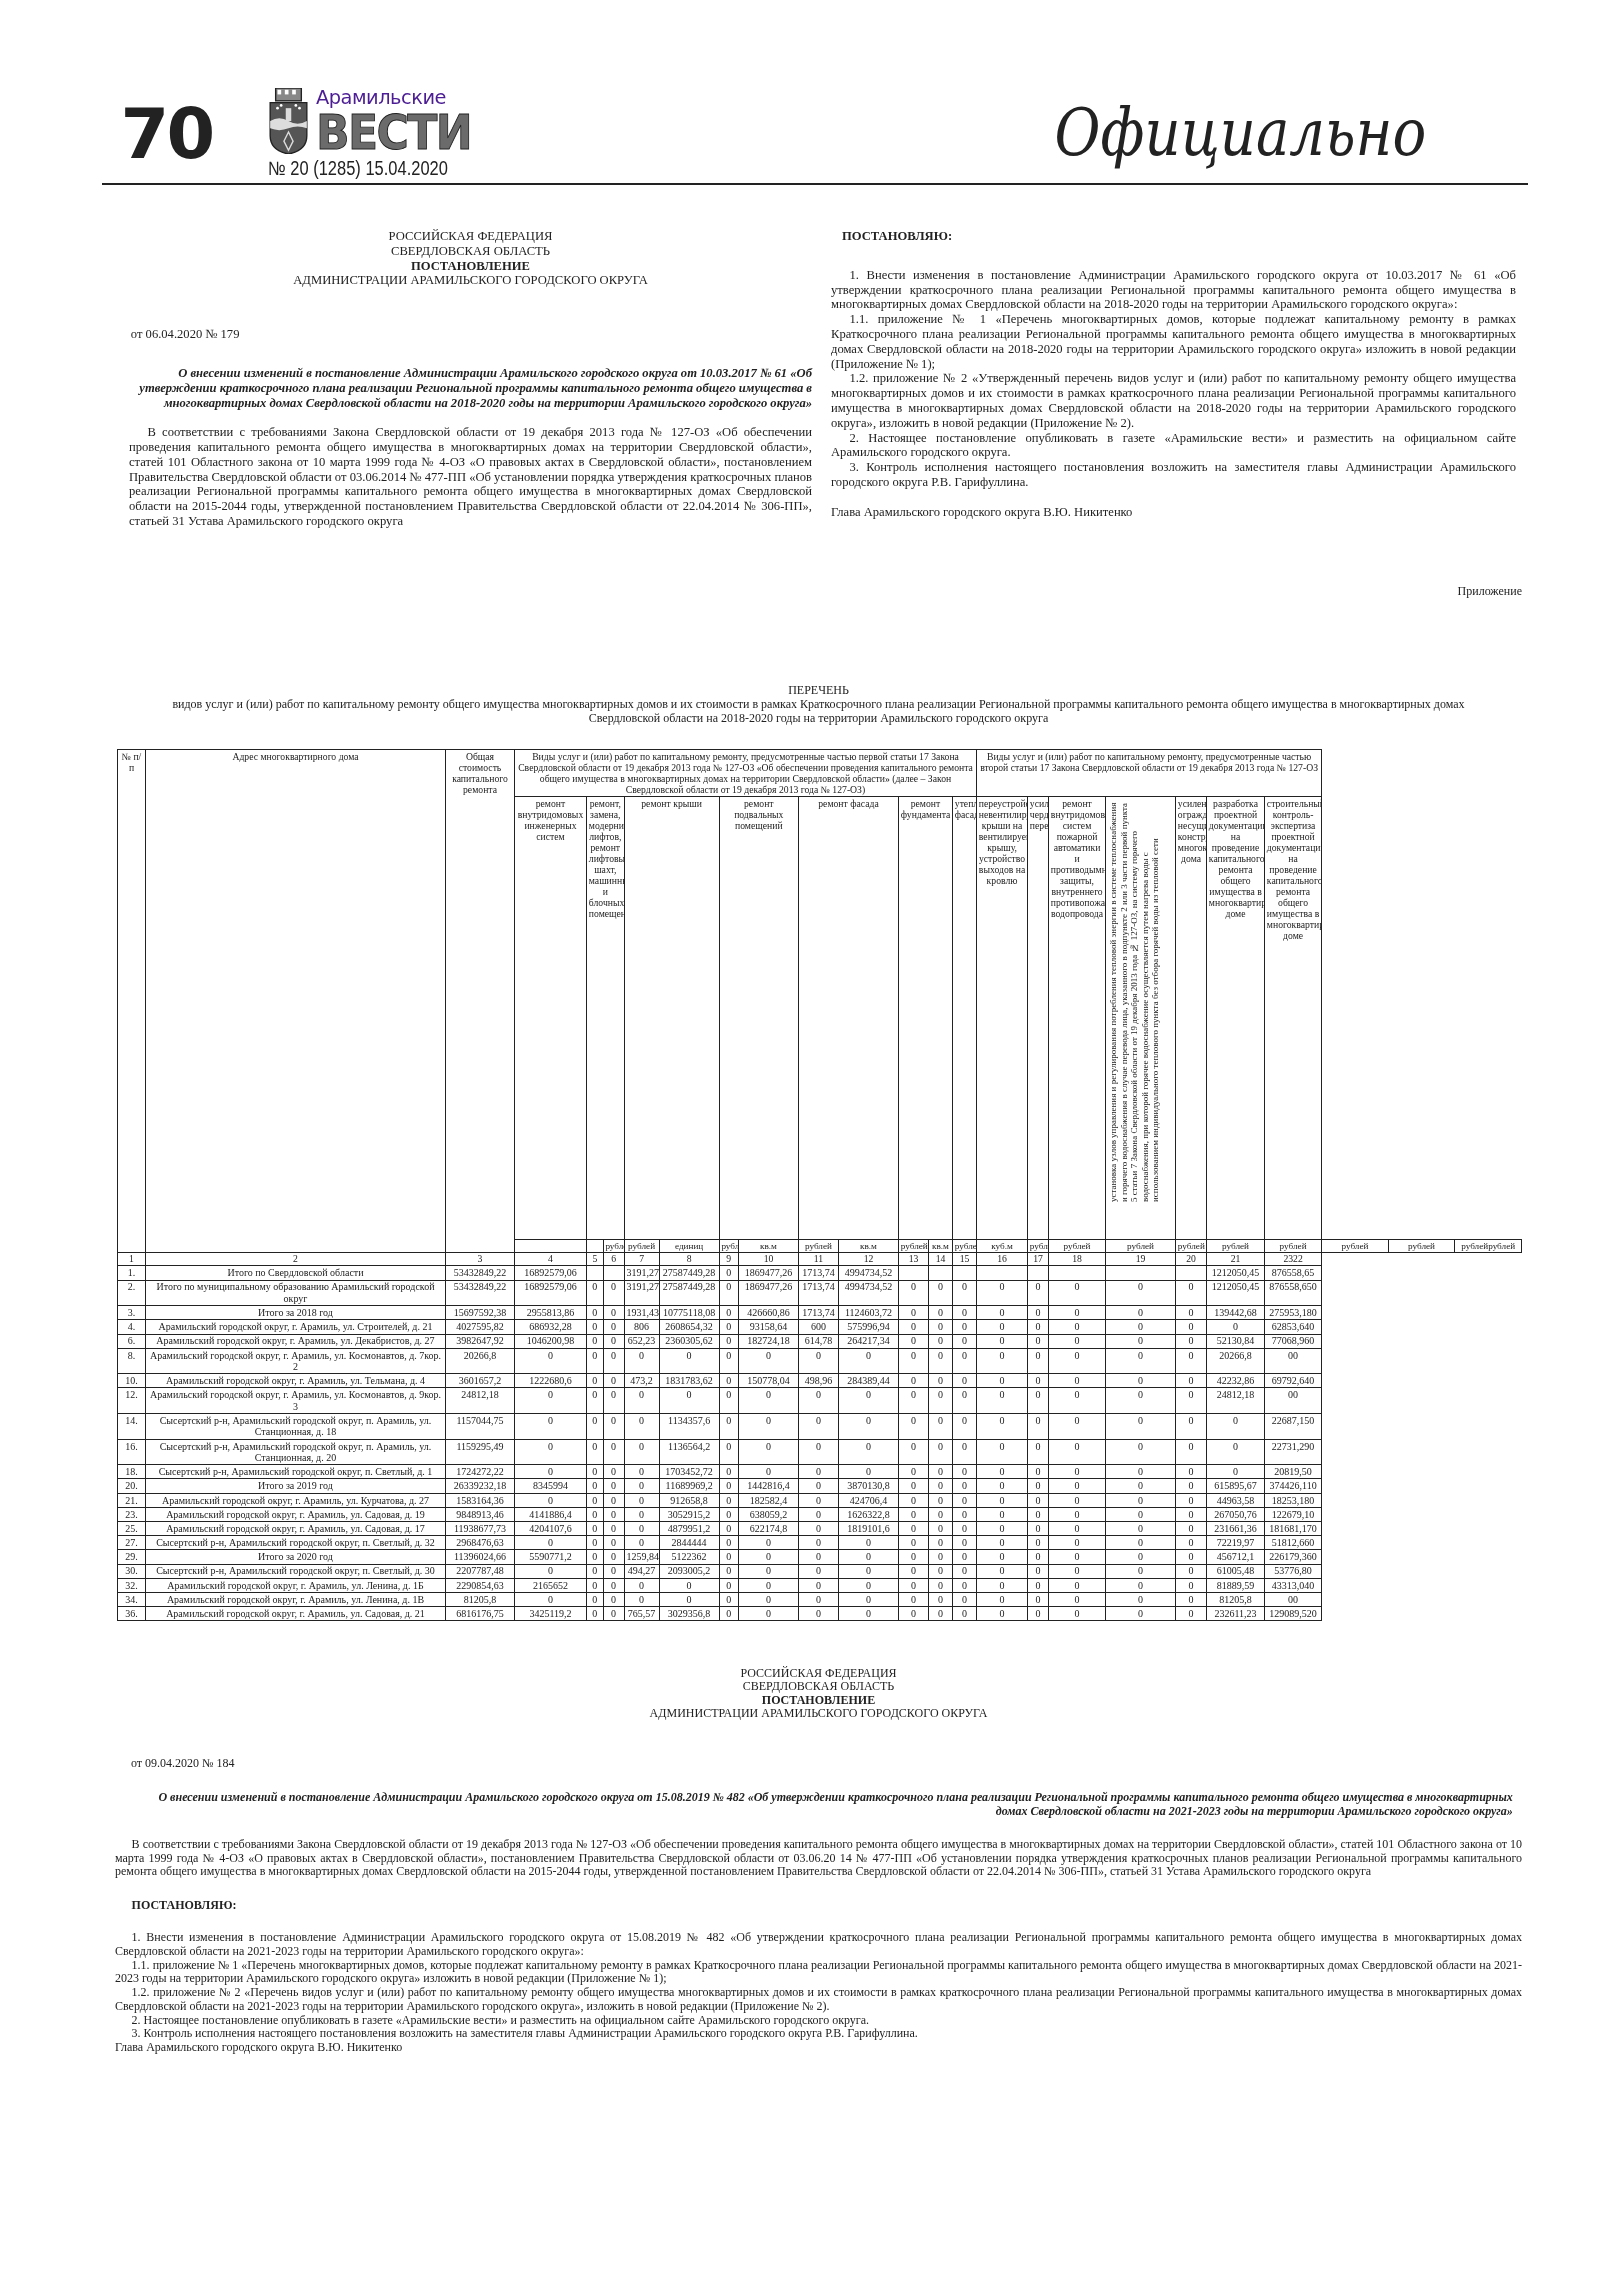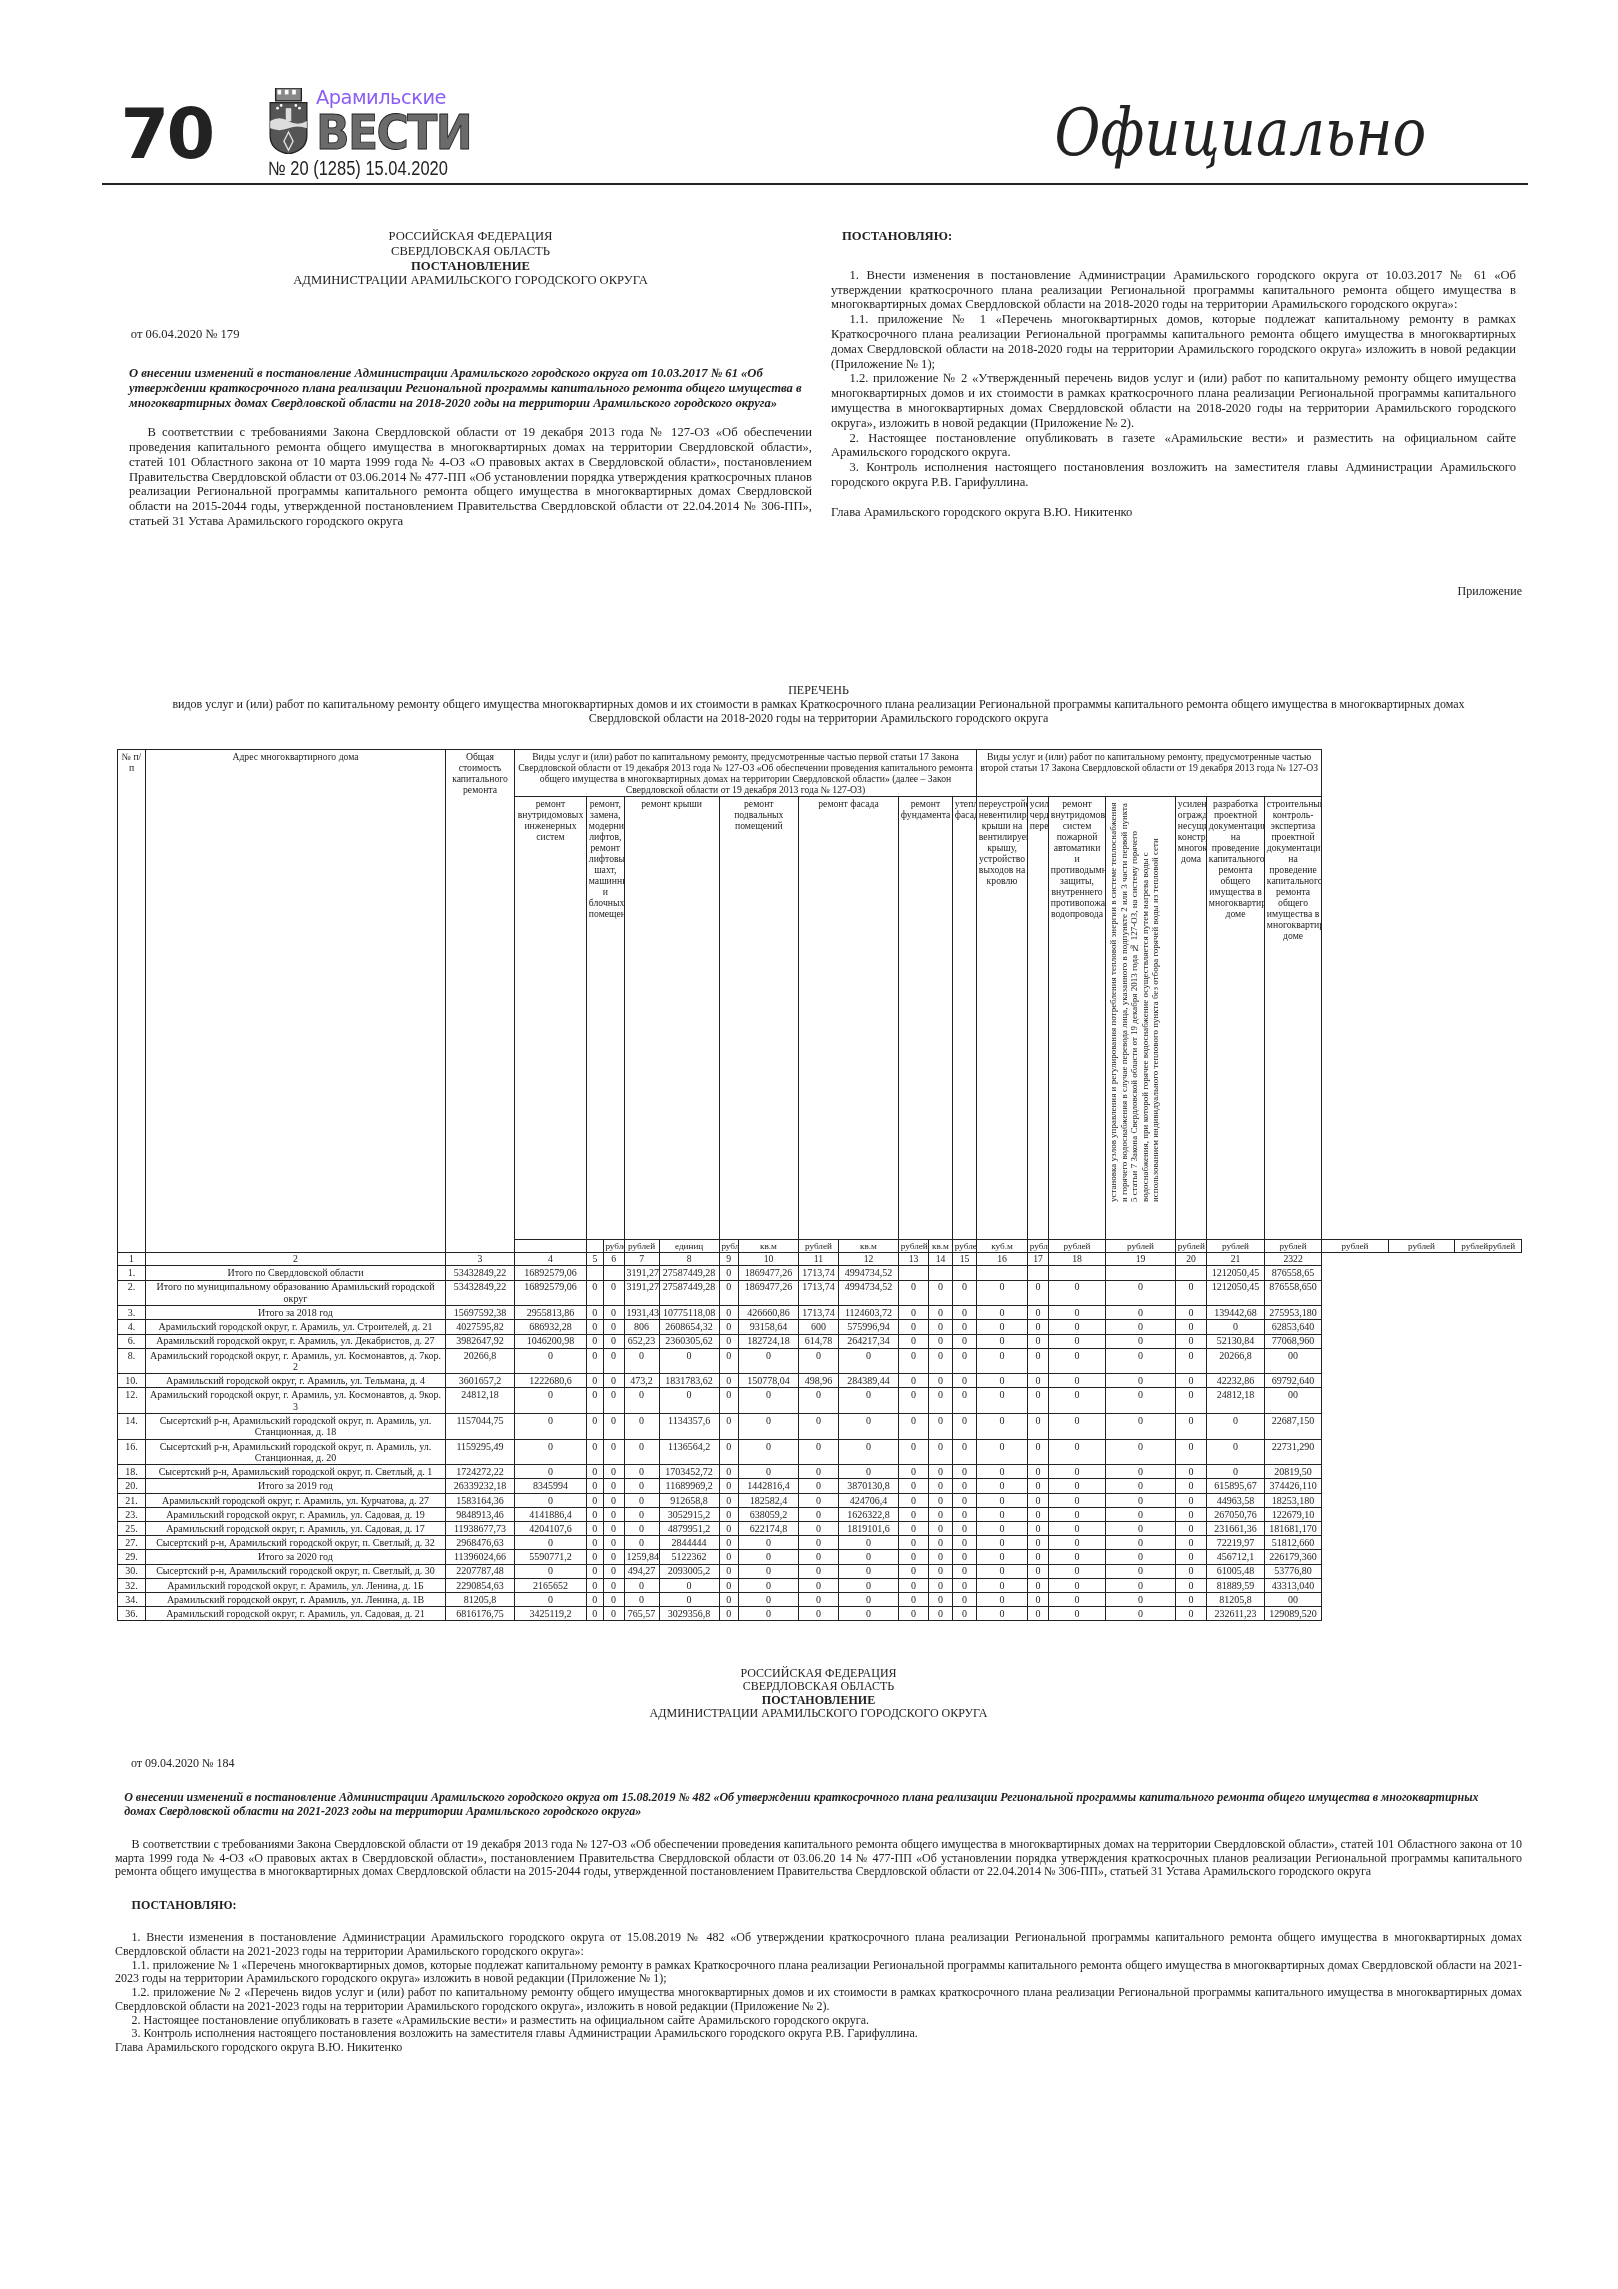--- a/index.html
+++ b/index.html
@@ -4,31 +4,31 @@
 <style>
   * { box-sizing: border-box; margin: 0; padding: 0; }
   html, body { width: 1619px; height: 2290px; background: #ffffff; color: #222; }
   body { font-family: "Liberation Serif", "DejaVu Serif", serif; font-size: 13px; line-height: 1.18; position: relative; overflow: hidden; }
 
   
   .masthead { position: absolute; left: 102px; top: 74px; width: 1426px; height: 111px; border-bottom: 2.8px solid #222; }
   .page-num { position: absolute; left: 18.5px; top: 18.5px; font-family: "DejaVu Sans", sans-serif; font-weight: bold; font-size: 70px; letter-spacing: -2.8px; color: #222; }
   .logo { position: absolute; left: 166px; top: 14px; width: 41px; height: 66px; }
   .brand { position: absolute; left: 214px; top: 13px; font-family: "DejaVu Sans", sans-serif; }
-  .brand-top { font-size: 19.4px; color: #8b5cf6; letter-spacing: -0.5px; }
+  .brand-top { font-size: 19.4px; color: #4c1d95; letter-spacing: -0.5px; }
   .brand-main { font-size: 48px; font-weight: bold; color: #6b6b6b; letter-spacing: -1.8px; line-height: 0.95; -webkit-text-stroke: 0.9px #222; transform: scaleX(0.92); transform-origin: left; }
   .issue { position: absolute; left: 166px; top: 83px; font-family: "Liberation Sans", sans-serif; font-size: 19.4px; transform: scaleX(0.85); transform-origin: left; color: #222; }
   .section-title { position: absolute; right: 102px; top: 20px; font-family: "DejaVu Serif", serif; font-style: italic; font-size: 66px; color: #222; transform: scaleX(0.85); transform-origin: right; }
 
   
   .col { position: absolute; text-align: justify; font-size: 12.6px; line-height: 14.8px; }
   .col p { text-indent: 18.5px; }
   .center { text-align: center; }
   .bold { font-weight: bold; }
-  .ital-bold { font-style: italic; font-weight: bold; text-align: left; }
+  .ital-bold { font-style: italic; font-weight: bold; text-align: right; }
   .gap-s { height: 14.8px; }
   .gap-m { height: 24px; }
 
   
   .appx { position: absolute; left: 115px; top: 565px; width: 1407px; font-size: 12px; line-height: 13.4px; text-align: right; margin-top: 20px; }
   .appx .line-blank { display: inline-block; width: 83px; border-bottom: 0.9px solid #444; height: 10px; vertical-align: bottom; }
   .perechen { position: absolute; left: 115px; top: 683px; width: 1407px; text-align: center; font-size: 12px; line-height: 14px; }
 
   
   table.capital { position: absolute; left: 117px; top: 749px; width: 1405px; border-collapse: collapse; table-layout: fixed; font-size: 9.7px; line-height: 11px; }

